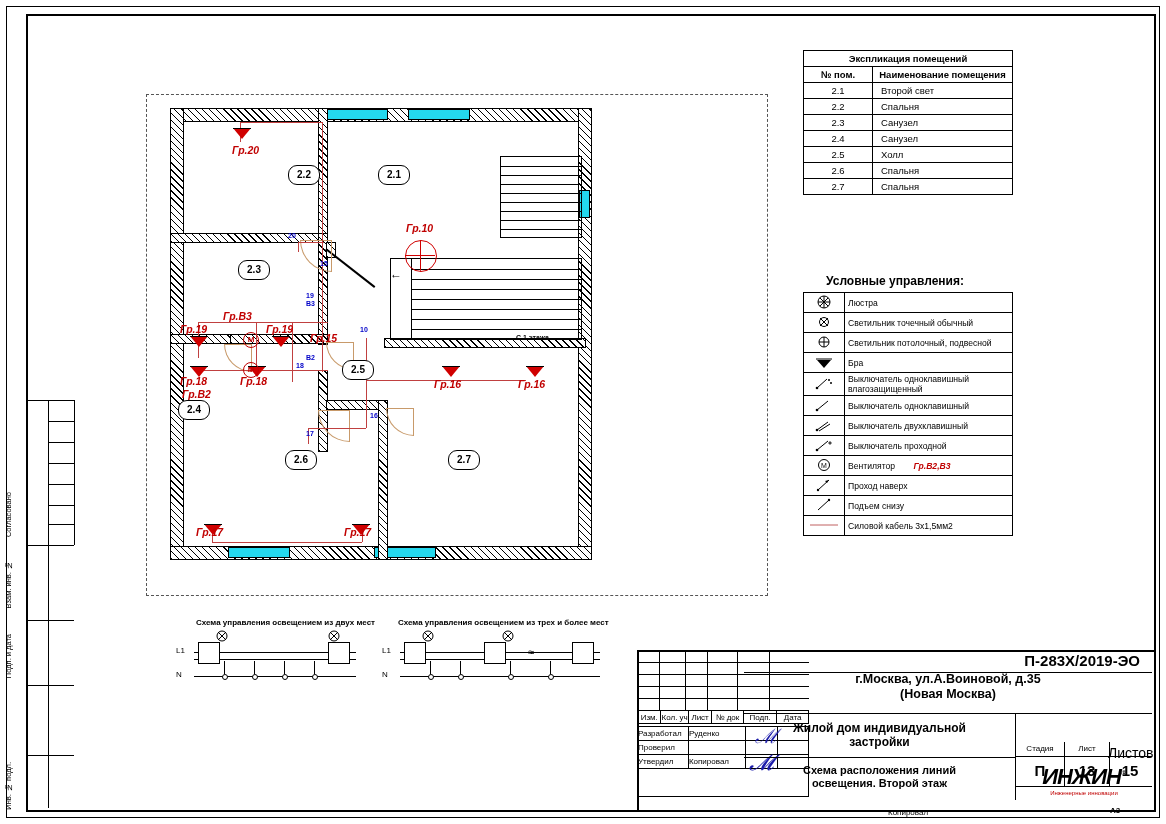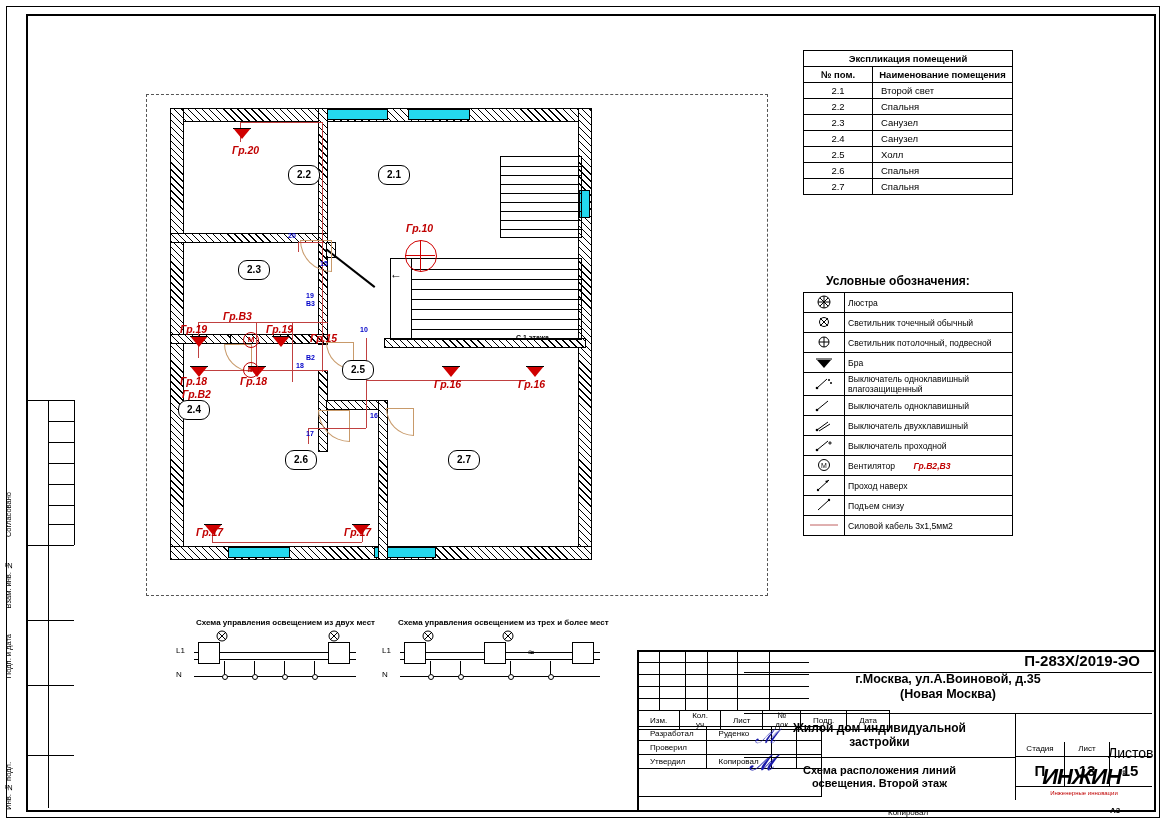--- a/index.html
+++ b/index.html
@@ -51,21 +51,21 @@
   .scheme-title{position:absolute;font-size:8px;font-weight:bold;}
   .sch{position:absolute;}
   .sch .rail{position:absolute;background:#000;height:1px;}
   .sch .box{position:absolute;border:1px solid #000;background:#fff;}
   .sch .dot{position:absolute;width:4px;height:4px;border:1px solid #000;border-radius:50%;background:#fff;}
   .sch .lbl{position:absolute;font-size:8px;}
 
   
   .title-block{position:absolute;left:637px;top:650px;width:515px;height:158px;border:2px solid #000;}
   .tb-grid{position:absolute;border-collapse:collapse;font-size:8px;}
-  .tb-grid td{border:1px solid #000;padding:0 12px;}
+  .tb-grid td{border:1px solid #000;padding:0 0;}
   .tb-right{position:absolute;left:744px;top:650px;width:408px;}
   .tb-code{font-size:15px;font-weight:bold;text-align:right;padding-right:12px;}
   .tb-addr{font-size:12.5px;font-weight:bold;text-align:center;line-height:15px;}
   .tb-obj{font-size:12px;font-weight:bold;text-align:center;line-height:14px;}
   .tb-sheetname{font-size:11px;font-weight:bold;text-align:center;line-height:13px;}
   .logo{font-size:22px;font-weight:bold;font-style:italic;letter-spacing:-1px;}
   .copy{position:absolute;font-size:8px;}
   .sig{position:absolute;color:#1a1aaa;font-family:"Liberation Serif",serif;font-style:italic;}
 </style>
 </head>
@@ -251,21 +251,21 @@
           <td>2.6</td>
           <td class="name">Спальня</td>
         </tr>
     <tr>
           <td>2.7</td>
           <td class="name">Спальня</td>
         </tr>
   </tbody>
     </table>
 
-  <div class="legend-title">Условные обозначения:</div>
+  <div class="legend-title">Условные управления:</div>
   <table class="tbl legend">
     <tbody>
         <tr>
       <td class="sym">
         <svg width="20" height="14" viewBox="0 0 20 14">
               <circle cx="10" cy="7" r="6" fill="none" stroke="#000"></circle>
               <line x1="4" y1="7" x2="16" y2="7" stroke="#000"></line>
               <line x1="10" y1="1" x2="10" y2="13" stroke="#000"></line>
               <line x1="5.8" y1="2.8" x2="14.2" y2="11.2" stroke="#000"></line>
               <line x1="14.2" y1="2.8" x2="5.8" y2="11.2" stroke="#000"></line>

